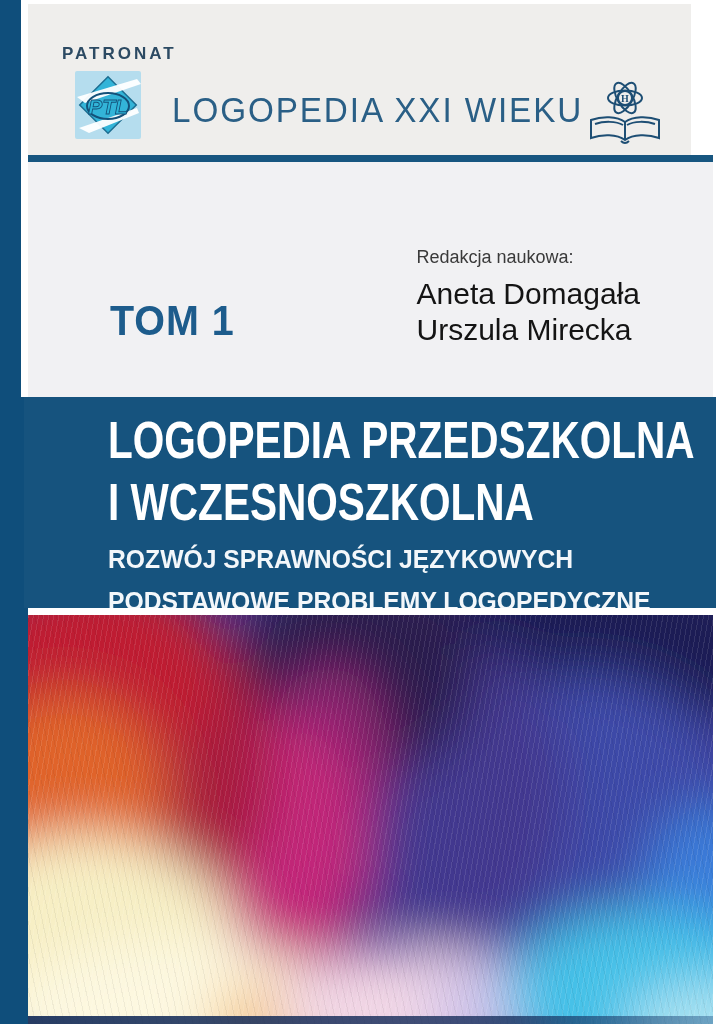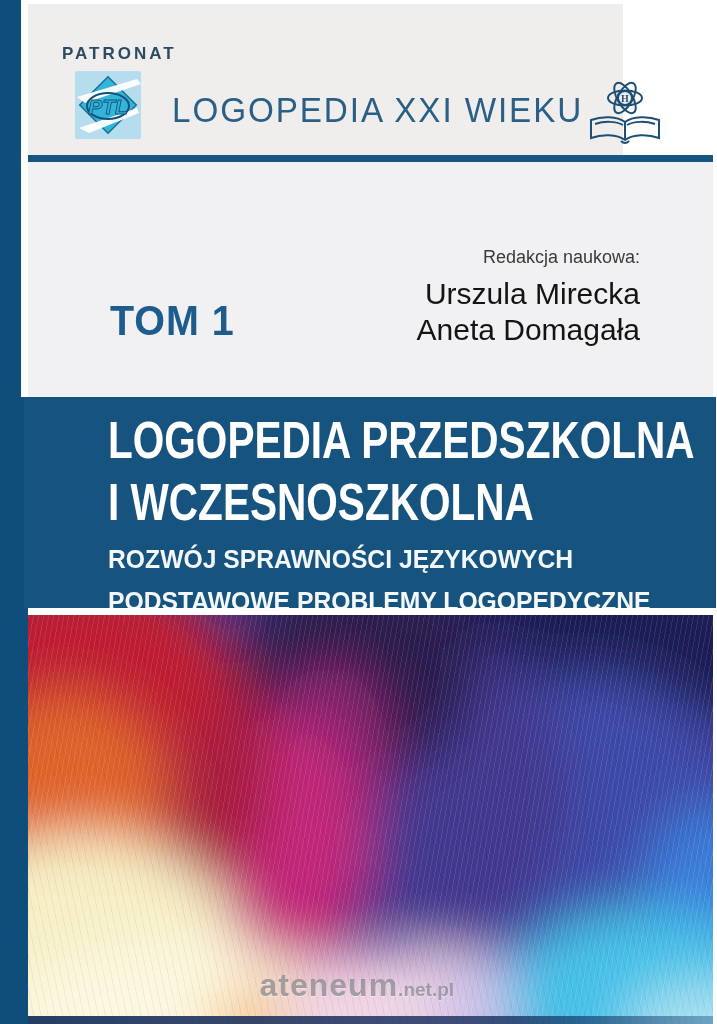--- a/index.html
+++ b/index.html
@@ -5,34 +5,34 @@
   html,body{margin:0;padding:0;background:#fff;}
   .page{
     position:relative;width:717px;height:1024px;background:#ffffff;
     font-family:"Liberation Sans",sans-serif;overflow:hidden;
   }
   
   .left-bar{position:absolute;left:0;top:0;width:21px;height:1024px;background:#0f4e7b;}
   .bar-extension{position:absolute;left:21px;top:397px;width:7px;height:627px;background:#0f4e7b;}
   .right-edge{position:absolute;left:713px;top:0;width:4px;height:1024px;background:#ffffff;}
   
-  .header{position:absolute;left:28px;top:4px;width:595px;height:151px;background:#efeeec;}
+  .header{position:absolute;left:28px;top:4px;width:663px;height:151px;background:#efeeec;}
   .patronat{position:absolute;left:34px;top:40px;font-size:17px;font-weight:bold;
     letter-spacing:3px;color:#2c4a63;}
   .ptl-logo{position:absolute;left:47px;top:67px;width:66px;height:68px;}
   .series-title{position:absolute;left:144px;top:86px;font-size:35px;color:#2a5f86;
     letter-spacing:2px;white-space:nowrap;transform:scaleX(0.95);transform-origin:left top;}
   .atom-book-icon{position:absolute;left:558px;top:72px;width:78px;height:72px;}
   
   .divider{position:absolute;left:28px;top:155px;width:685px;height:7px;background:#175680;}
   
   .middle{position:absolute;left:28px;top:162px;width:685px;height:235px;background:#f1f1f3;}
   .volume{position:absolute;left:82px;top:135px;font-size:42px;font-weight:bold;
     color:#1d5c8c;letter-spacing:1px;transform:scaleX(0.94);transform-origin:left top;}
-  .editors{position:absolute;right:73px;top:85px;text-align:right;color:#1f1f1f;}
+  .editors{position:absolute;right:73px;top:85px;text-align:left;color:#1f1f1f;}
   .editors-heading{font-size:18px;color:#3a3a3a;margin-bottom:8px;}
   .editor-name{font-size:30px;line-height:1.2;color:#141414;}
   
   .title-band{position:absolute;left:24px;top:397px;width:692px;height:211px;
     background:#16537e;box-sizing:border-box;padding:12px 0 0 84px;color:#ffffff;}
   .band-title{font-size:52px;font-weight:bold;line-height:1.2;white-space:nowrap;
     transform:scaleX(0.78);transform-origin:left top;letter-spacing:0;}
   .band-subtitle{margin-top:10px;font-size:26px;font-weight:bold;line-height:1.22;
     white-space:nowrap;transform:scaleX(0.95);transform-origin:left top;color:#f3f7fa;}
   
@@ -92,22 +92,22 @@
       </g>
     </svg>
   </div>
 
   <div class="divider"></div>
 
   <div class="middle">
     <div class="volume">TOM 1</div>
     <div class="editors">
       <div class="editors-heading">Redakcja naukowa:</div>
+      <div class="editor-name">Aneta Domagała</div>
       <div class="editor-name">Urszula Mirecka</div>
-      <div class="editor-name">Aneta Domagała</div>
     </div>
   </div>
 
   <div class="title-band">
     <div class="band-title">LOGOPEDIA PRZEDSZKOLNA</div>
     <div class="band-title">I WCZESNOSZKOLNA</div>
     <div class="band-subtitle">ROZWÓJ SPRAWNOŚCI JĘZYKOWYCH</div>
     <div class="band-subtitle">PODSTAWOWE PROBLEMY LOGOPEDYCZNE</div>
   </div>
 
@@ -136,20 +136,16 @@
         <ellipse cx="280" cy="408" rx="100" ry="48" fill="#f4c98f"></ellipse>
         <ellipse cx="335" cy="345" rx="32" ry="18" fill="#c0257d"></ellipse>
         <ellipse cx="390" cy="395" rx="145" ry="60" fill="#f2d7e6"></ellipse>
         <ellipse cx="495" cy="395" rx="100" ry="50" fill="#cfc3ea"></ellipse>
         <ellipse cx="690" cy="275" rx="75" ry="85" fill="#3a7bd9"></ellipse>
         <ellipse cx="620" cy="385" rx="145" ry="90" fill="#45c1e8"></ellipse>
         <ellipse cx="685" cy="415" rx="90" ry="48" fill="#a8e2f2"></ellipse>
       </g>
     </svg>
     <div class="stripes"></div>
-    <div class="watermark">
-      <span class="watermark-main">ateneum</span>
-      <span class="watermark-suffix">.net.pl</span>
-    </div>
     <div class="bottom-tint"></div>
   </div>
 
 </div>
 
 </body></html>

